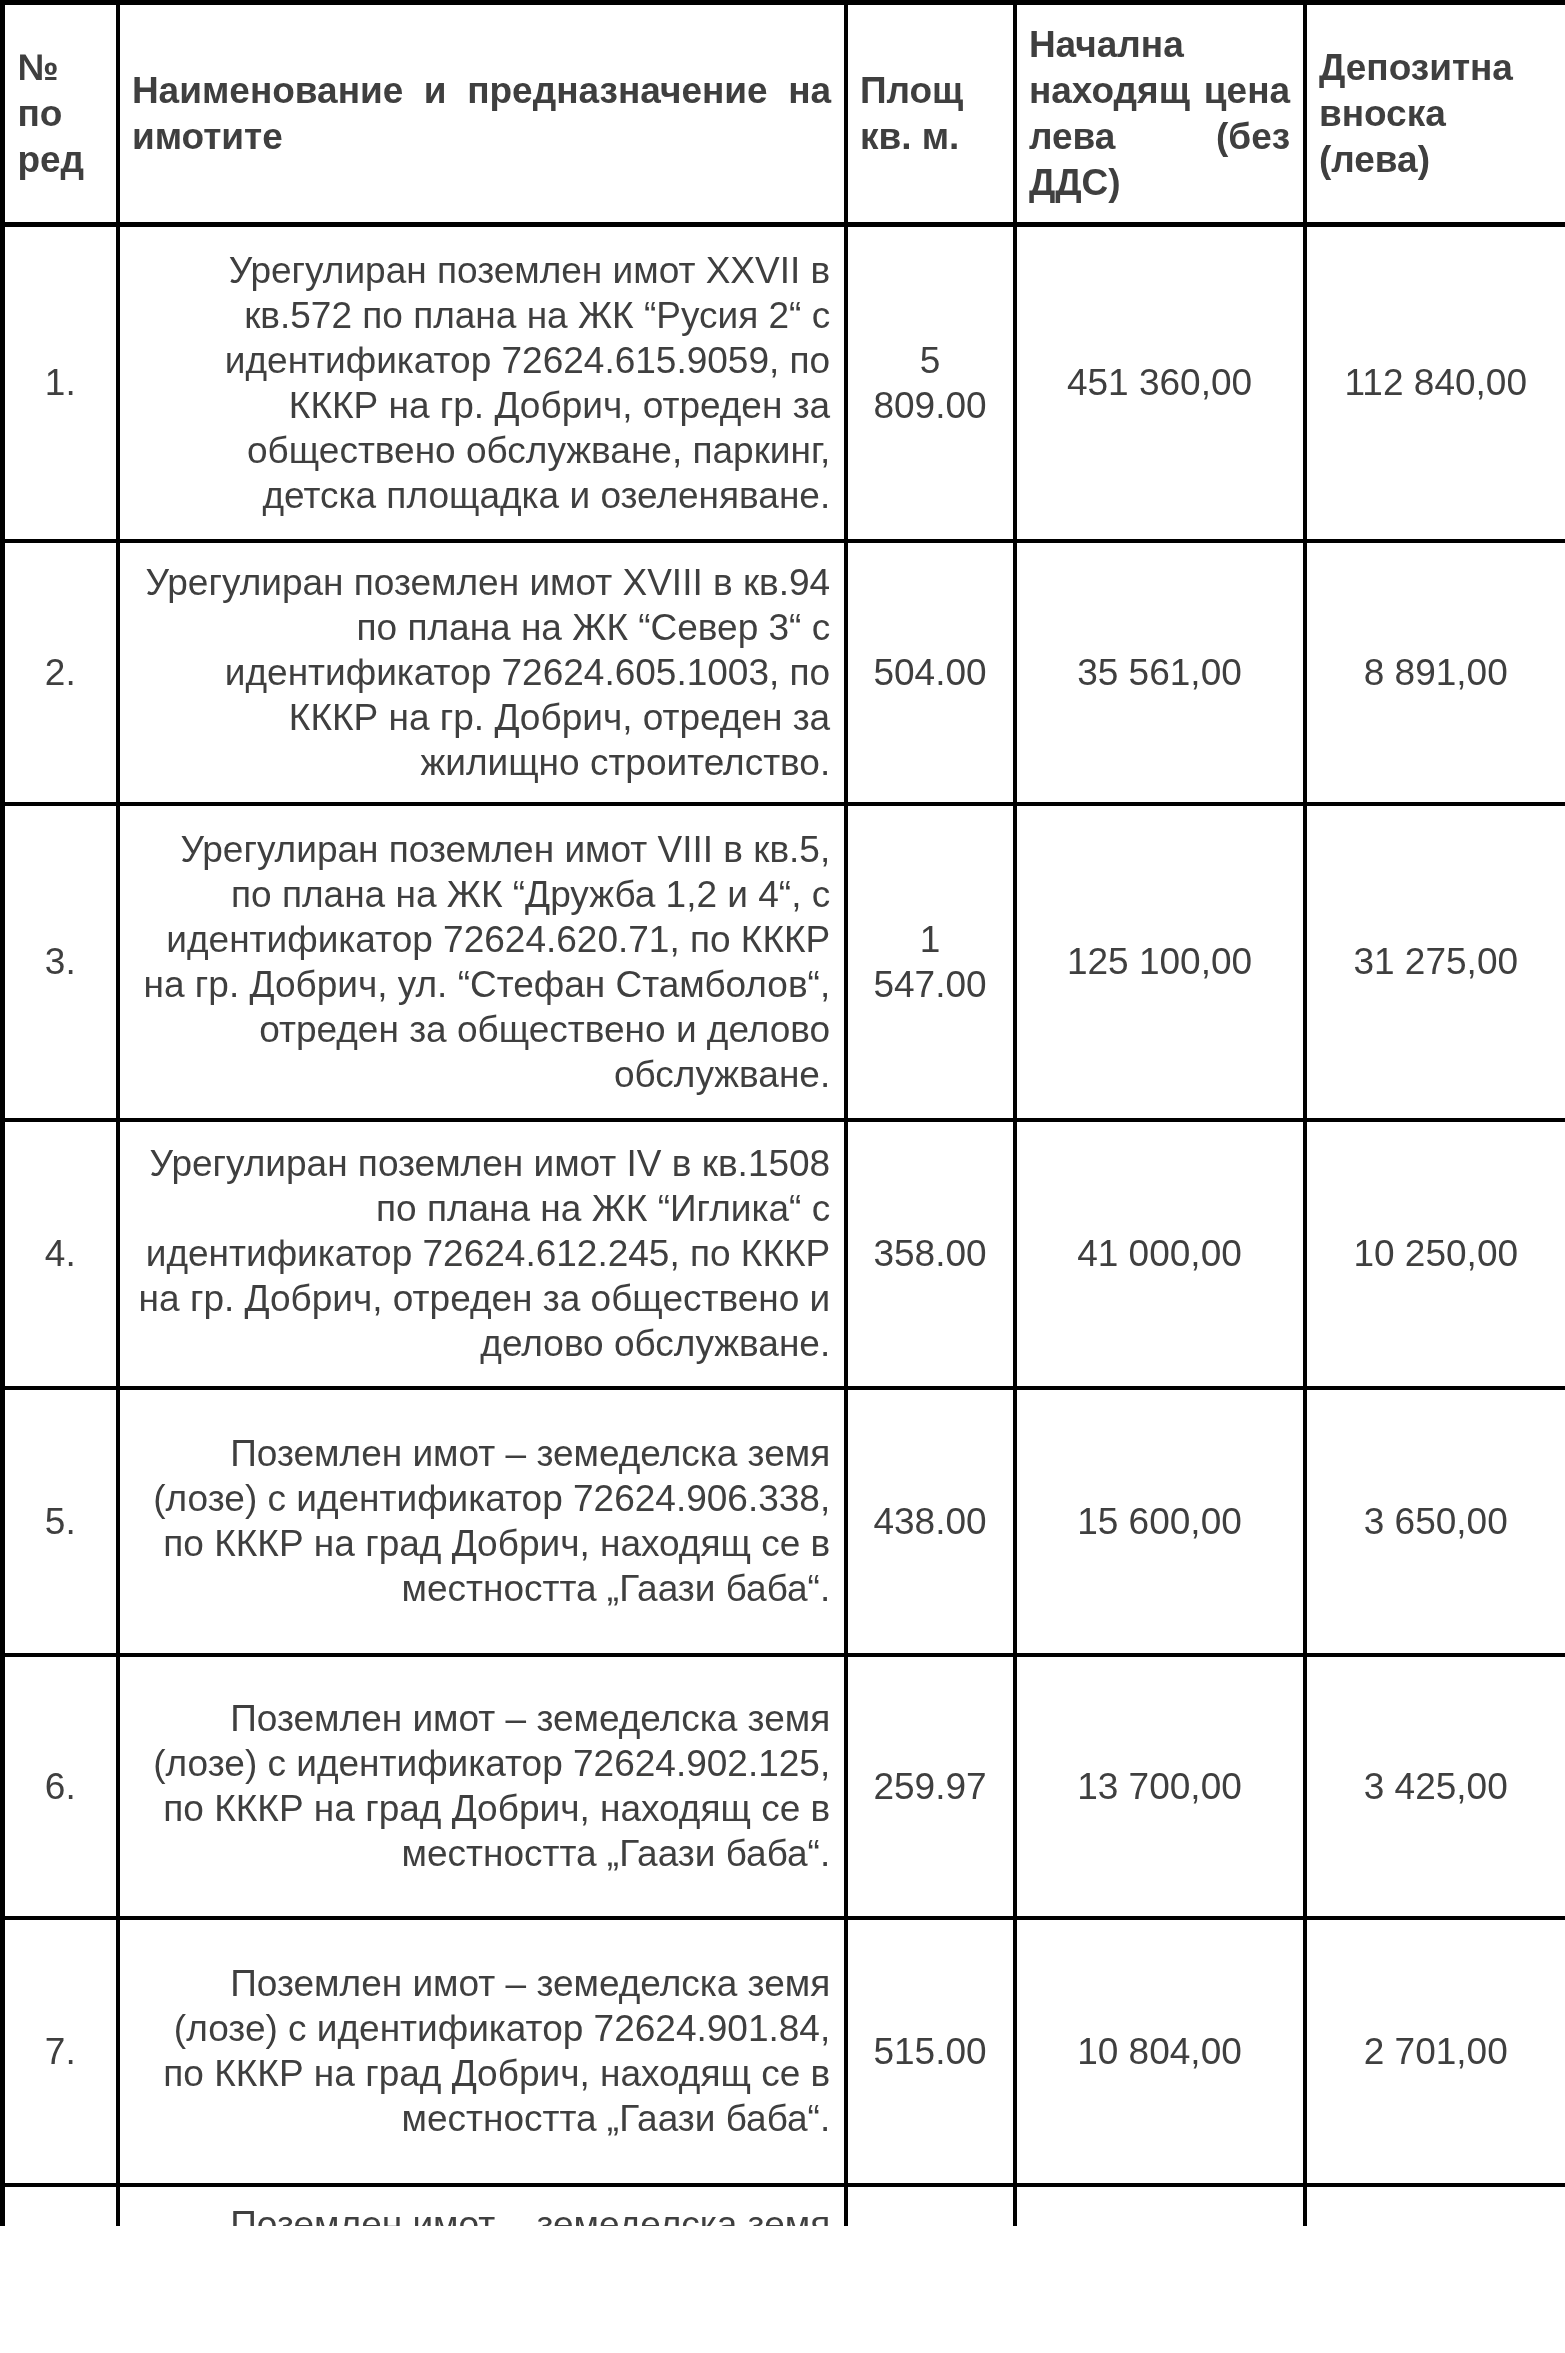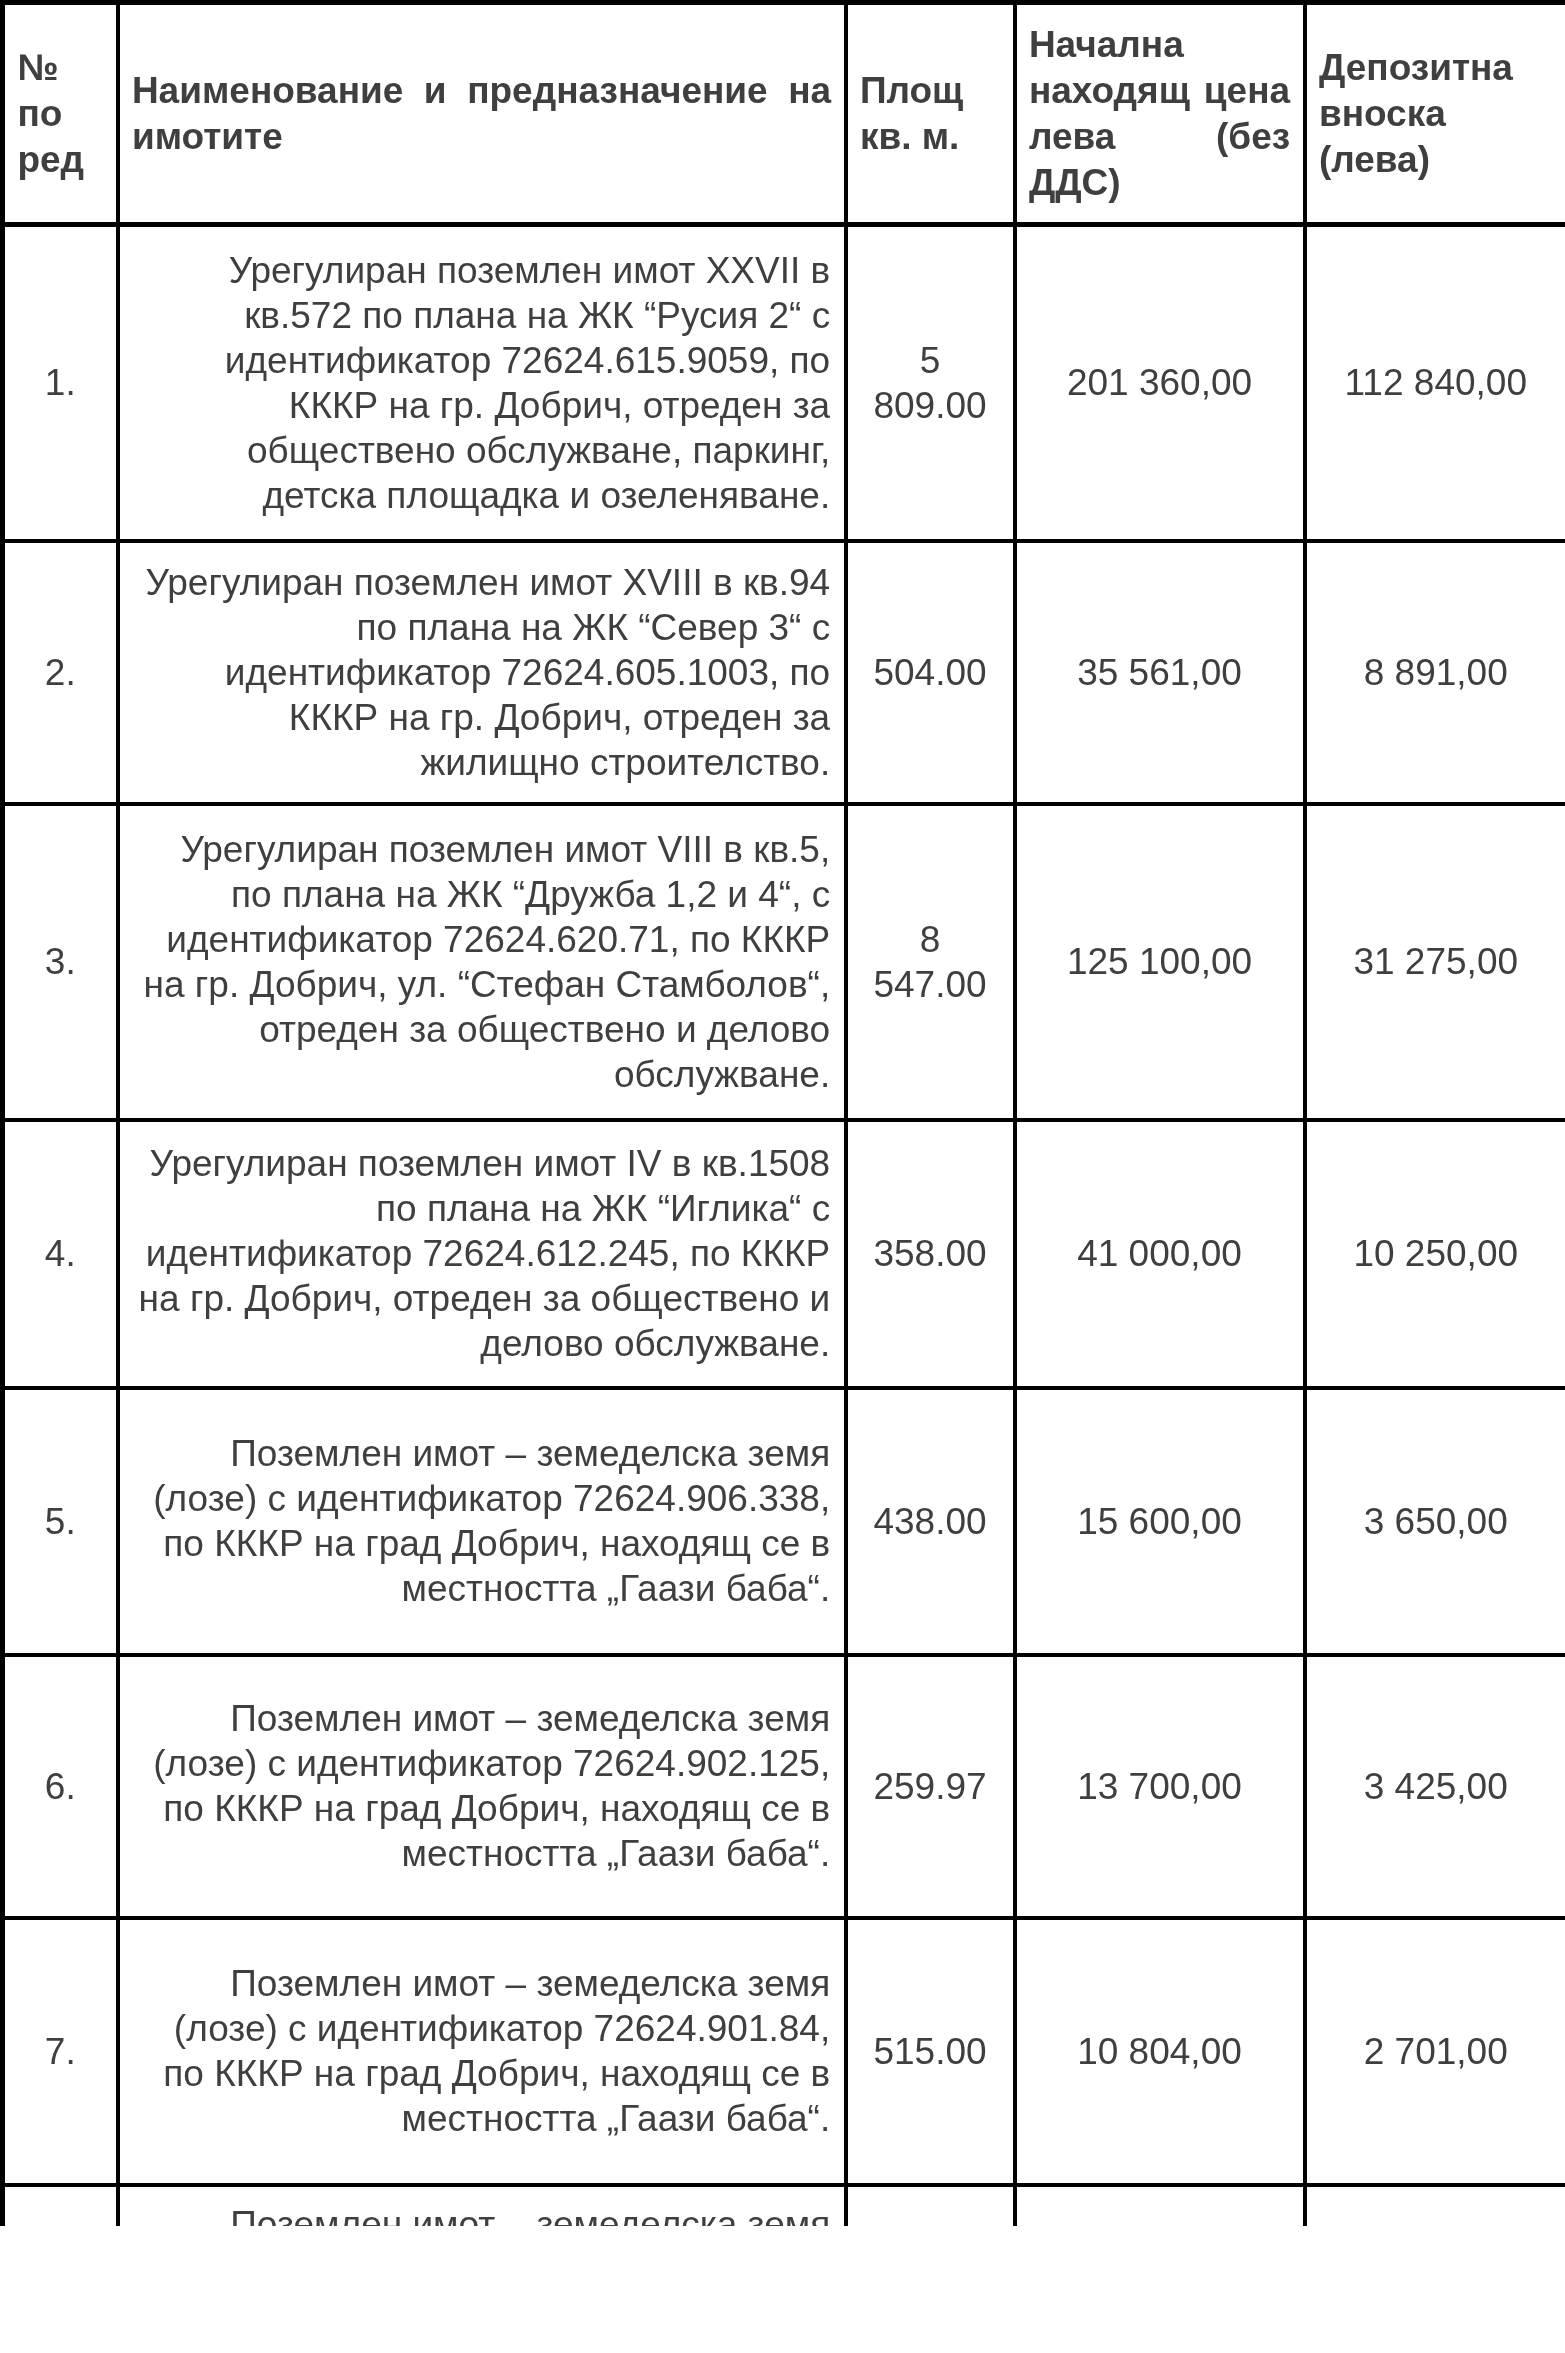--- a/index.html
+++ b/index.html
@@ -75,34 +75,34 @@
         <th>Площ кв. м.</th>
         <th class="just">Начална находящ цена лева (без ДДС)</th>
         <th>Депозитна вноска (лева)</th>
       </tr>
     </thead>
     <tbody>
       <tr class="h-r1">
         <td class="num">1.</td>
         <td class="name">Урегулиран поземлен имот XXVII в кв.572 по плана на ЖК “Русия 2“ с идентификатор 72624.615.9059, по КККР на гр. Добрич, отреден за обществено обслужване, паркинг, детска площадка и озеленяване.</td>
         <td class="area">5 809.00</td>
-        <td class="price">201 360,00</td>
+        <td class="price">451 360,00</td>
         <td class="deposit">112 840,00</td>
       </tr>
       <tr class="h-r2">
         <td class="num">2.</td>
         <td class="name">Урегулиран поземлен имот XVIII в кв.94 по плана на ЖК “Север 3“ с идентификатор 72624.605.1003, по КККР на гр. Добрич, отреден за жилищно строителство.</td>
         <td class="area">504.00</td>
         <td class="price">35 561,00</td>
         <td class="deposit">8 891,00</td>
       </tr>
       <tr class="h-r3">
         <td class="num">3.</td>
         <td class="name">Урегулиран поземлен имот VIII в кв.5, по плана на ЖК “Дружба 1,2 и 4“, с идентификатор 72624.620.71, по КККР на гр. Добрич, ул. “Стефан Стамболов“, отреден за обществено и делово обслужване.</td>
-        <td class="area">8 547.00</td>
+        <td class="area">1 547.00</td>
         <td class="price">125 100,00</td>
         <td class="deposit">31 275,00</td>
       </tr>
       <tr class="h-r4">
         <td class="num">4.</td>
         <td class="name">Урегулиран поземлен имот IV в кв.1508 по плана на ЖК “Иглика“ с идентификатор 72624.612.245, по КККР на гр. Добрич, отреден за обществено и делово обслужване.</td>
         <td class="area">358.00</td>
         <td class="price">41 000,00</td>
         <td class="deposit">10 250,00</td>
       </tr>

